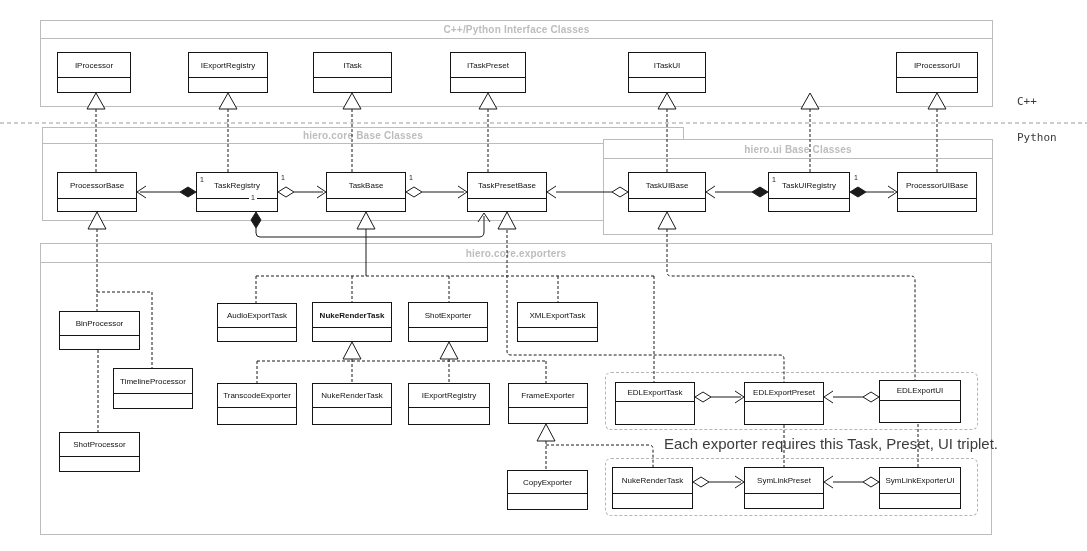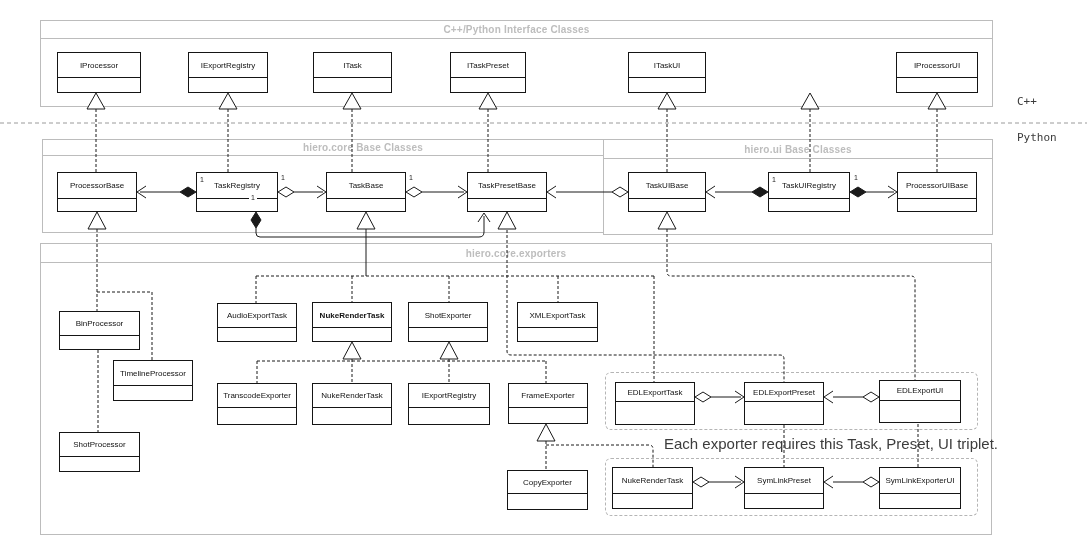--- a/index.html
+++ b/index.html
@@ -23,21 +23,21 @@
   .note{position:absolute;z-index:3;font-size:15px;color:#3c3c3c;white-space:nowrap;}
 </style>
 </head>
 <body>
 
 <div class="stage">
 
   <div class="grp" style="left:40px;top:20px;width:953px;height:87px">
     <div class="grp-title" style="height:18px">C++/Python Interface Classes</div>
   </div>
-  <div class="grp" style="left:42px;top:139px;width:642px;height:94px">
+  <div class="grp" style="left:42px;top:127px;width:642px;height:94px">
     <div class="grp-title" style="height:16px">hiero.core Base Classes</div>
   </div>
   <div class="grp" style="left:603px;top:139px;width:390px;height:96px">
     <div class="grp-title" style="height:19px">hiero.ui Base Classes</div>
   </div>
   <div class="grp" style="left:40px;top:243px;width:952px;height:292px">
     <div class="grp-title" style="height:19px">hiero.core.exporters</div>
   </div>
 
   <div class="tripletbox" style="left:605px;top:372px;width:373px;height:58px"></div>
@@ -136,21 +136,21 @@
 
       <polygon points="693,482 701,477 709,482 701,487" fill="#fff"></polygon>
       <line x1="709" y1="482" x2="741" y2="482"></line>
       <polyline points="735,476 744,482 735,488"></polyline>
       <polyline points="833,476 824,482 833,488"></polyline>
       <line x1="833" y1="482" x2="863" y2="482"></line>
       <polygon points="863,482 871,477 879,482 871,487" fill="#fff"></polygon>
     </g>
   </svg>
 
-  <div class="cls" style="left:57px;top:52px;width:84px;height:41px;--th:25px">
+  <div class="cls" style="left:57px;top:52px;width:74px;height:41px;--th:25px">
       <div class="nm">IProcessor</div>
     </div>
   <div class="cls" style="left:188px;top:52px;width:80px;height:41px;--th:25px">
       <div class="nm">IExportRegistry</div>
     </div>
   <div class="cls" style="left:313px;top:52px;width:79px;height:41px;--th:25px">
       <div class="nm">ITask</div>
     </div>
   <div class="cls" style="left:450px;top:52px;width:76px;height:41px;--th:25px">
       <div class="nm">ITaskPreset</div>
@@ -180,21 +180,21 @@
   <div class="cls" style="left:768px;top:172px;width:82px;height:40px;--th:26px">
       <div class="nm">TaskUIRegistry</div>
     </div>
   <div class="cls" style="left:897px;top:172px;width:80px;height:40px;--th:26px">
       <div class="nm">ProcessorUIBase</div>
     </div>
 
   <div class="cls" style="left:59px;top:311px;width:81px;height:39px;--th:24px">
       <div class="nm">BinProcessor</div>
     </div>
-  <div class="cls" style="left:113px;top:360px;width:80px;height:41px;--th:25px">
+  <div class="cls" style="left:113px;top:368px;width:80px;height:41px;--th:25px">
       <div class="nm">TimelineProcessor</div>
     </div>
   <div class="cls" style="left:59px;top:432px;width:81px;height:40px;--th:24px">
       <div class="nm">ShotProcessor</div>
     </div>
 
   <div class="cls" style="left:217px;top:303px;width:80px;height:39px;--th:24px">
       <div class="nm">AudioExportTask</div>
     </div>
   <div class="cls bold" style="left:312px;top:302px;width:80px;height:40px;--th:25px">

